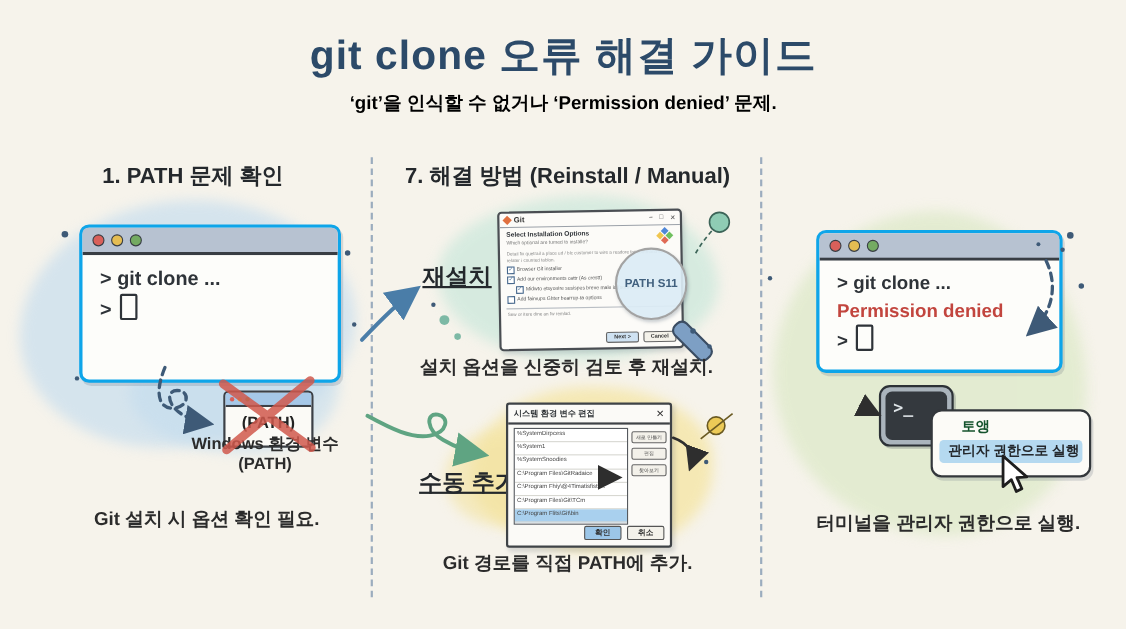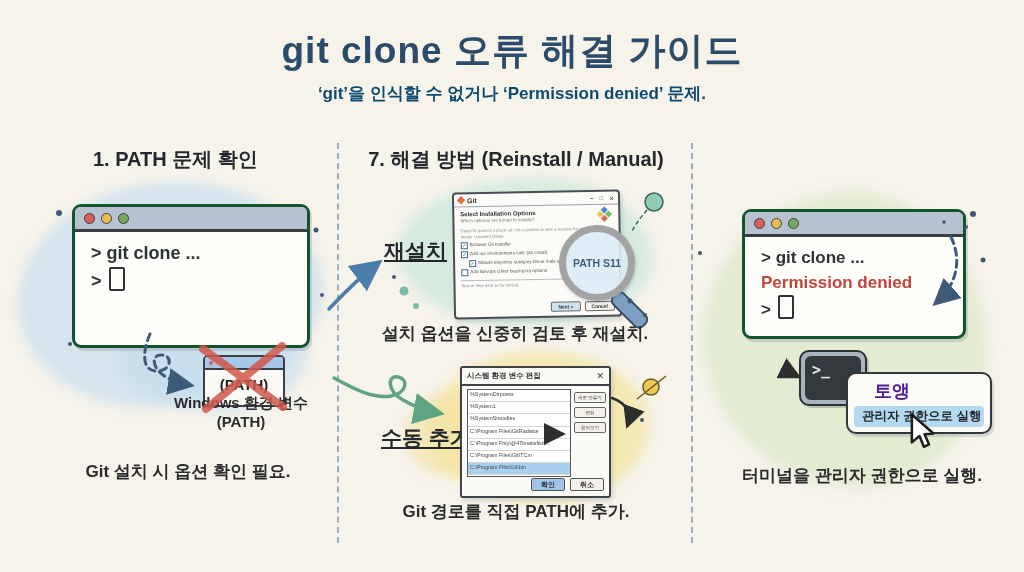--- a/index.html
+++ b/index.html
@@ -2,28 +2,28 @@
 <html><head>
 <meta charset="utf-8">
 <style>
   html,body{margin:0;padding:0;}
   .canvas{position:relative;width:1024px;height:572px;background:#f6f3eb;overflow:hidden;
           font-family:"Liberation Sans","DejaVu Sans",sans-serif;color:#2b2f34;}
   .blob{position:absolute;filter:blur(6px);}
   .title{position:absolute;left:0;top:26px;width:1024px;text-align:center;
          font-size:37px;font-weight:bold;color:#2c4a69;letter-spacing:1px;}
   .subtitle{position:absolute;left:0;top:82px;width:1024px;text-align:center;
-            font-size:17px;font-weight:bold;color:#0c4a6e;}
+            font-size:17px;font-weight:bold;color:#000000;}
   .divider{position:absolute;top:143px;height:400px;border-left:2px dashed #9bacbe;}
   .hdr{position:absolute;font-size:20px;font-weight:bold;color:#24282c;white-space:nowrap;}
   .caption{position:absolute;font-size:17px;font-weight:bold;color:#2b2b2b;text-align:center;white-space:nowrap;}
   .sidelabel{position:absolute;font-size:21px;font-weight:bold;color:#24282c;white-space:nowrap;text-decoration:underline;}
 
   
-  .term{position:absolute;background:#fdfdfa;border:3px solid #14532d;border-radius:9px;
+  .term{position:absolute;background:#fdfdfa;border:3px solid #0ea5e9;border-radius:9px;
         box-shadow:2px 3px 0 rgba(70,85,105,.18);}
   .term-bar{height:22px;background:#b7c2d1;border-bottom:3px solid #383d43;border-radius:5px 5px 0 0;
             display:flex;align-items:center;gap:6px;padding-left:9px;}
   .tdot{width:9px;height:9px;border-radius:50%;border:1.5px solid #383d43;}
   .tdot.r{background:#d9605a}.tdot.y{background:#e5bd52}.tdot.g{background:#74ab62}
   .term-body{padding:8px 0 0 16px;font-size:18px;font-weight:bold;color:#2e3338;line-height:27px;}
   .err{color:#c2453e;}
   .cursor{display:inline-block;width:12px;height:20px;border:2.5px solid #2e3338;border-radius:2px;
           vertical-align:-4px;margin-left:7px;}
 
@@ -52,21 +52,21 @@
   .cbrow{display:flex;align-items:flex-start;gap:2px;font-size:4.6px;color:#555;margin:2px 6px 0;font-weight:normal;line-height:5px;}
   .cbrow.nested{margin-left:14px;}
   .cb{flex:none;width:5px;height:5px;border:1px solid #47688c;background:#fff;font-size:5px;line-height:4px;color:#2f5a86;text-align:center;}
   .inst-sep{border-top:1px solid #b9bec4;margin:4px 5px 0;}
   .inst-foot{font-size:4.2px;color:#888;margin:2px 6px 0;font-weight:normal;}
   .inst-btns{position:absolute;right:5px;bottom:4px;display:flex;gap:4px;}
   .inst-btn{font-size:5px;border:1px solid #666;border-radius:2px;padding:1px 6px;background:#f4f2ea;color:#333;}
   .inst-btn.primary{background:#cfe2f2;}
 
   
-  .mag{position:absolute;left:559px;top:225px;width:62px;height:62px;border:7px solid #a3a3a3;
+  .mag{position:absolute;left:559px;top:225px;width:62px;height:62px;border:2px solid #a3a3a3;
        border-radius:50%;background:rgba(219,236,245,.92);display:flex;align-items:center;justify-content:center;
        box-shadow:1px 2px 3px rgba(60,80,100,.25);}
   .mag-text{font-size:10.5px;font-weight:bold;color:#41607e;}
   .mag-handle{position:absolute;left:621px;top:288px;width:13px;height:40px;background:#7d9fc4;
               border:2px solid #3b4d63;border-radius:7px;transform:rotate(-45deg);}
 
   
   .envdlg{position:absolute;left:460px;top:366px;width:147px;height:128px;background:#fbfaf7;
           border:2.5px solid #3f4347;border-radius:3px;box-shadow:2px 3px 4px rgba(90,100,115,.2);}
   .env-bar{height:16px;border-bottom:2px solid #3f4347;display:flex;align-items:center;
@@ -93,21 +93,21 @@
   
   .termicon{position:absolute;left:799px;top:350px;width:64px;height:52px;background:#aab4bc;
             border:2.5px solid #2c3136;border-radius:10px;box-shadow:2px 2px 0 rgba(60,70,85,.25);}
   .termicon-screen{position:absolute;left:4px;top:4px;right:4px;bottom:4px;background:#34393e;border-radius:6px;
             color:#dfe5e8;font-family:"DejaVu Sans Mono","Liberation Mono",monospace;
             font-weight:bold;font-size:15px;padding:5px 0 0 7px;}
 
   
   .popup{position:absolute;left:846px;top:372px;width:142px;height:58px;background:#fcfbf7;
          border:2.5px solid #33373b;border-radius:10px;z-index:5;box-shadow:2px 3px 0 rgba(70,85,105,.18);}
-  .popup-item1{font-size:18px;font-weight:bold;color:#4c1d95;padding:5px 0 2px 26px;}
+  .popup-item1{font-size:13px;font-weight:bold;color:#14532d;padding:5px 0 2px 26px;}
   .popup-item2{margin:1px 6px 0;background:#b5d9f0;border-radius:4px;padding:2px 4px;
                display:flex;align-items:flex-end;gap:4px;font-size:12.5px;font-weight:bold;color:#24282c;white-space:nowrap;}
   .cursor-svg{position:absolute;left:906px;top:412px;z-index:7;}
 
   .layer{position:absolute;left:0;top:0;pointer-events:none;z-index:8;}
 </style>
 </head>
 <body>
 
 <div class="canvas">

